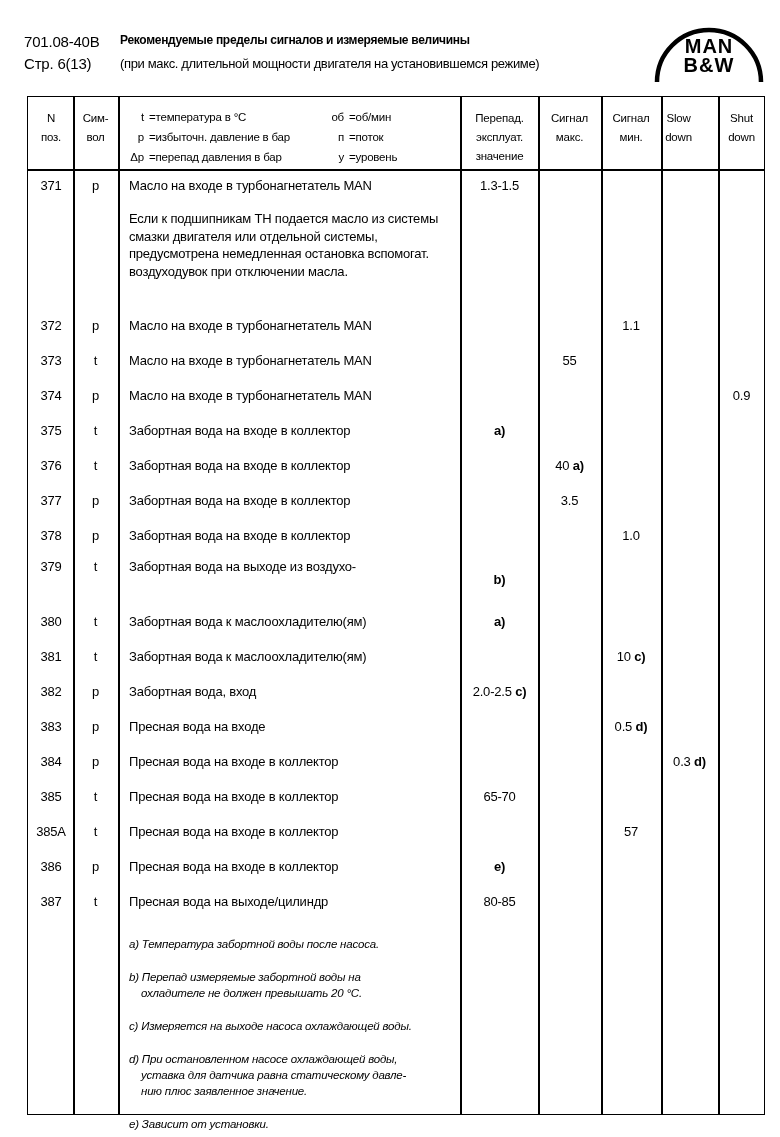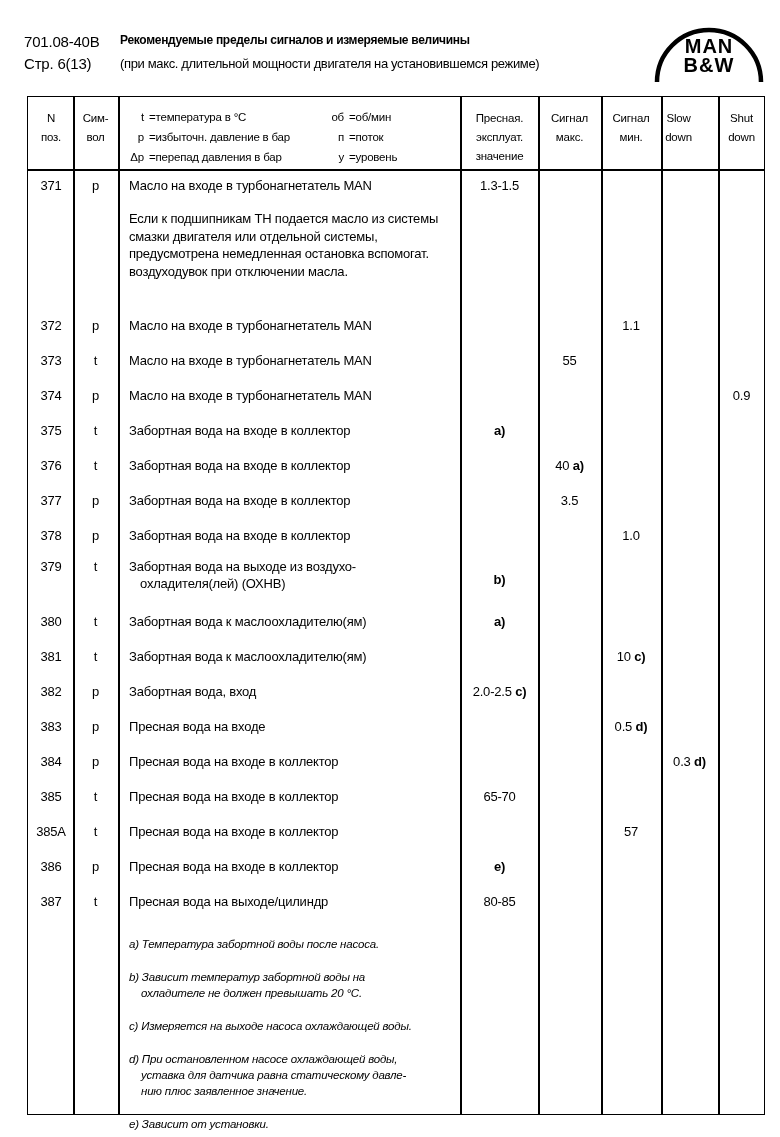--- a/index.html
+++ b/index.html
@@ -247,21 +247,21 @@
         <span class="legend-line"><span class="legend-sym">Δp</span><span>=перепад давления в бар</span></span>
       </div>
       <div class="legend-col" id="legend-col-b">
         <span class="legend-line"><span class="legend-sym">об</span><span>=об/мин</span></span>
         <span class="legend-line"><span class="legend-sym">п</span><span>=поток</span></span>
         <span class="legend-line"><span class="legend-sym">у</span><span>=уровень</span></span>
       </div>
     </div>
 
     <div class="hdr-cell" id="hdr-norm">
-      <span>Пресная.</span><br>
+      <span>Перепад.</span><br>
       <span>эксплуат.</span><br>
       <span>значение</span>
     </div>
     <div class="hdr-cell" id="hdr-smax">
       <span>Сигнал</span><br>
       <span>макс.</span>
     </div>
     <div class="hdr-cell" id="hdr-smin">
       <span>Сигнал</span><br>
       <span>мин.</span>
@@ -334,21 +334,20 @@
       <div class="cell cell-sym">p</div>
       <div class="cell cell-desc">Забортная вода на входе в коллектор</div>
       <div class="cell cell-smin">1.0</div>
     </div>
 
     <div class="data-row" style="top:385px; height:48px;">
       <div class="cell cell-num" style="top:5px;">379</div>
       <div class="cell cell-sym" style="top:5px;">t</div>
       <div class="cell cell-desc two-line">
         <span>Забортная вода на выходе из воздухо-</span>
-        <span class="desc-l2">охладителя(лей) (ОХНВ)</span>
       </div>
       <div class="cell cell-norm note-ref" style="top:18px;">b)</div>
     </div>
 
     <div class="data-row" style="top:436px;">
       <div class="cell cell-num">380</div>
       <div class="cell cell-sym">t</div>
       <div class="cell cell-desc">Забортная вода к маслоохладителю(ям)</div>
       <div class="cell cell-norm note-ref">a)</div>
     </div>
@@ -411,21 +410,21 @@
 
     <div id="footnotes">
 
       <div class="footnote" style="top:767px;">
         <span>a)</span>
         <span>Температура забортной воды после насоса.</span>
       </div>
 
       <div class="footnote" style="top:800px;">
         <span>b)</span>
-        <span>Зависит температур забортной воды на</span>
+        <span>Перепад измеряемые забортной воды на</span>
         <span class="fn-cont">охладителе не должен превышать 20 °C.</span>
       </div>
 
       <div class="footnote" style="top:849px;">
         <span>c)</span>
         <span>Измеряется на выходе насоса охлаждающей воды.</span>
       </div>
 
       <div class="footnote" style="top:882px;">
         <span>d)</span>

